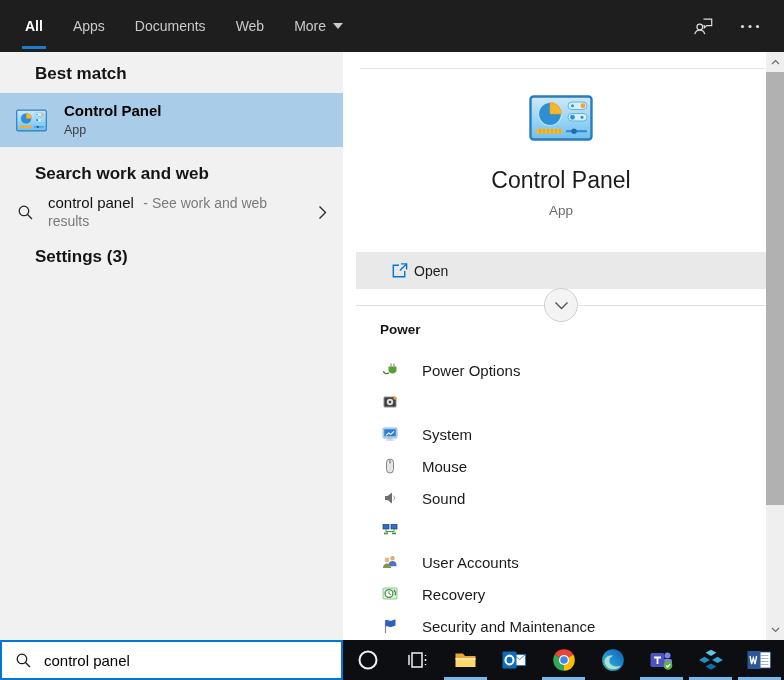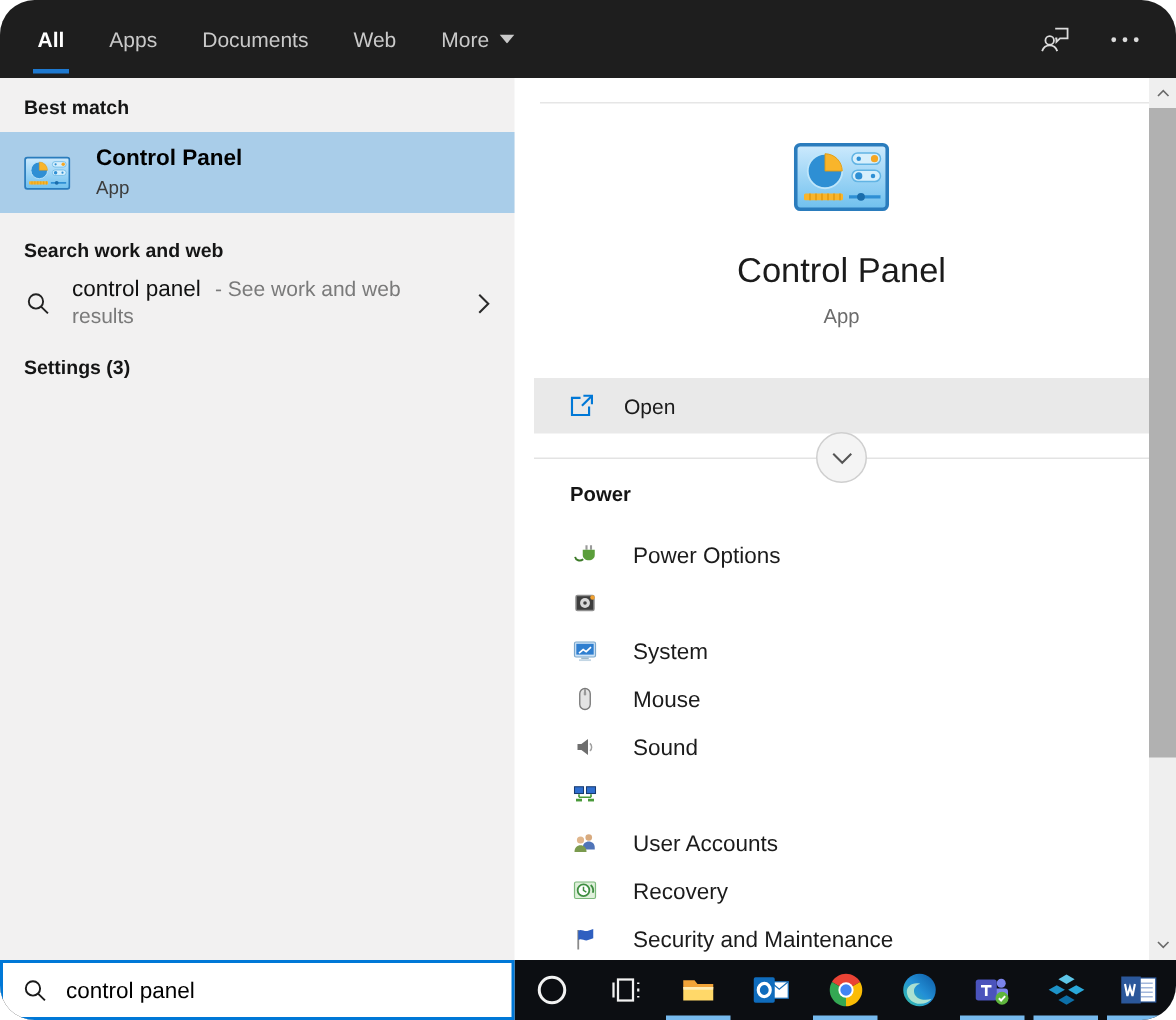--- a/index.html
+++ b/index.html
@@ -1,55 +1,55 @@
 <!DOCTYPE html>
 <html><head>
 <meta charset="utf-8">
 <style>
   * { margin:0; padding:0; box-sizing:border-box; }
   html,body { background:#fff; }
   #app { position:relative; width:784px; height:680px; overflow:hidden;
-         font-family:"Liberation Sans", sans-serif; background:#fff;border-radius:23px; }
+         font-family:"Liberation Sans", sans-serif; background:#fff; }
 
   
   .topbar { position:absolute; top:0; left:0; right:0; height:52px; background:#1e1e1e;
             display:flex; align-items:stretch; }
   .tabs { display:flex; align-items:stretch; padding-left:10px; }
   .tab { position:relative; display:flex; align-items:center; padding:0 15px;
          font-size:14px; color:#c9c9c9; cursor:default; }
   .tab.active { color:#fff; font-weight:bold; }
   .tab.active::after { content:""; position:absolute; left:12px; right:12px; bottom:3px;
                        height:3px; background:#1e79d0; }
   .tab .caret { margin-left:7px; display:inline-flex; }
   .topbar-right { margin-left:auto; display:flex; align-items:center; gap:26px; padding-right:24px; }
 
   
   .left-panel { position:absolute; top:52px; left:0; width:343px; bottom:40px; background:#f2f1f1; }
-  .section-header { font-size:13px; font-weight:bold; color:#151515; padding:12px 16px 9px; }
+  .section-header { font-size:17px; font-weight:bold; color:#151515; padding:12px 16px 9px;margin-left:19px; }
   .best-match-row { height:54px; background:#a9cde9; display:flex; align-items:center;
                     padding:0 16px; gap:17px; cursor:default; }
   .bm-text .bm-title { font-size:15px; font-weight:bold; color:#000; line-height:1.35; }
   .bm-text .bm-sub { font-size:12.5px; color:#3c3c3c; line-height:1.35; }
   .web-header { padding-top:17px; }
   .web-row { height:38px; display:flex; align-items:center; padding:0 16px 0 17px; gap:14px; cursor:default; }
   .web-row .query { font-size:15px; color:#111; }
   .web-row .suffix { font-size:14px; color:#7a7a7a; margin-left:5px; }
   .web-row .chev-right { margin-left:auto; display:inline-flex; }
   .settings-header { padding-top:16px; }
 
   
   .right-panel { position:absolute; top:52px; left:344px; right:18px; bottom:40px; background:#fff; }
   .rp-inner { position:absolute; left:12px; right:0; top:0; bottom:0; }
   .rp-topline { position:absolute; top:16px; left:4px; right:0; height:1px; background:#e6e6e6; }
   .hero { position:absolute; top:16px; left:0; right:0; text-align:center; }
   .hero-icon { margin-top:27px; }
   .hero-title { margin-top:26px; font-size:23px; font-weight:400; color:#1b1b1b; }
   .hero-sub { margin-top:9px; font-size:13.5px; color:#6b6b6b; }
   .open-row { position:absolute; top:200px; left:0; right:0; height:37px; background:#e9e9e9;
-              display:flex; align-items:center; gap:19px; padding:0 22px; cursor:default; }
+              display:flex; align-items:center; gap:5px; padding:0 34px; cursor:default; }
   .open-label { font-size:14px; color:#1b1b1b; }
   .expander { position:absolute; top:253px; left:0; right:0; height:1px; background:#e3e3e3; }
   .expander-btn { position:absolute; top:-17px; left:50%; margin-left:-17px; width:34px; height:34px;
                   border-radius:50%; background:#f4f4f4; border:1px solid #cfcfcf;
                   display:flex; align-items:center; justify-content:center; cursor:default; }
   .recent-header { position:absolute; top:270px; left:24px; font-size:13.5px; font-weight:bold; color:#151515; }
   .recent-list { position:absolute; top:302px; left:0; right:0; list-style:none; }
   .recent-item { height:32px; display:flex; align-items:center; gap:24px; padding-left:26px;
                  font-size:15px; color:#1b1b1b; cursor:default; }
   .recent-item .ric { width:16px; height:16px; flex:0 0 16px; display:inline-flex; }

